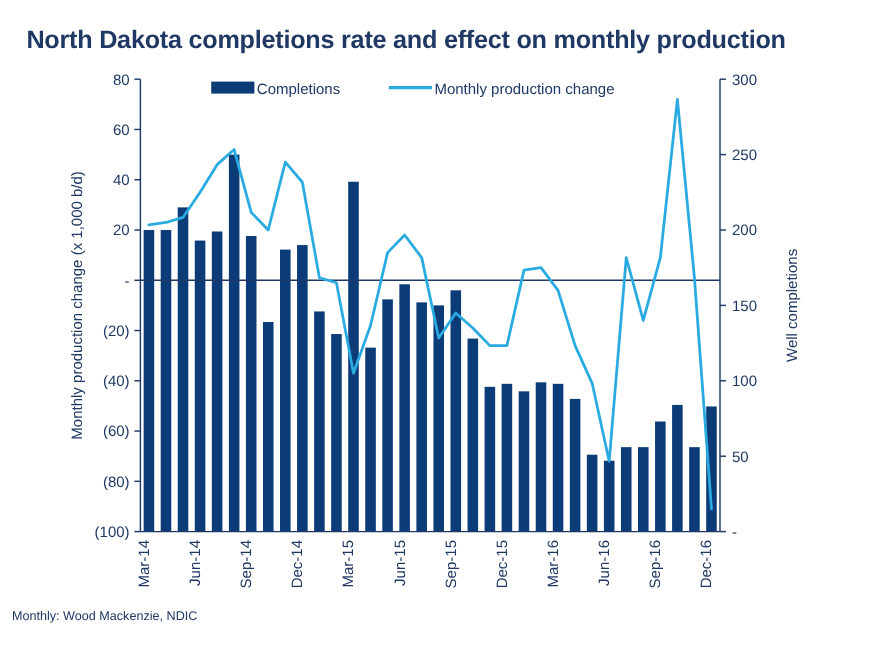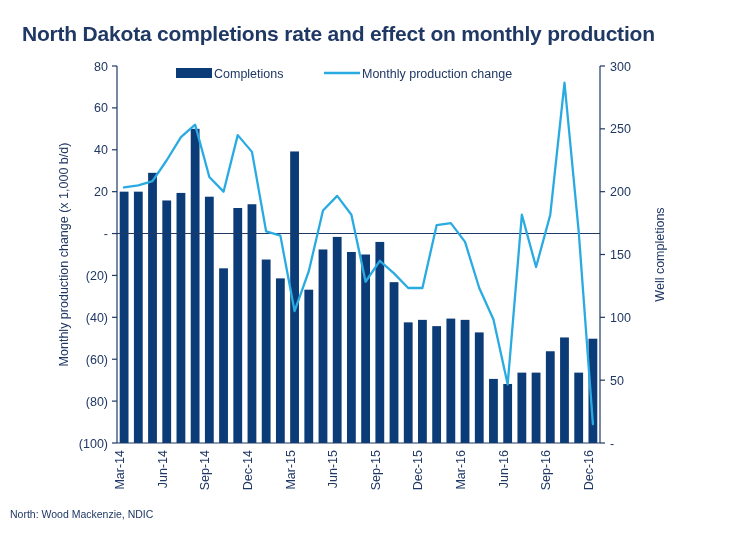--- a/index.html
+++ b/index.html
@@ -25,21 +25,21 @@
   .tick-label{font-size:12.5px;fill:#1F3864;font-family:"Liberation Sans",sans-serif;}
   .cat-label{font-size:12.5px;fill:#1F3864;font-family:"Liberation Sans",sans-serif;}
   .ax-title{font-size:12.5px;fill:#1F3864;font-family:"Liberation Sans",sans-serif;}
   .legend-label{font-size:12.5px;fill:#1F3864;font-family:"Liberation Sans",sans-serif;}
 </style>
 </head>
 <body>
 
 <div id="plot-wrap">
   <div id="title">North Dakota completions rate and effect on monthly production</div>
-  <div id="source">North: Wood Mackenzie, NDIC</div>
+  <div id="source">Monthly: Wood Mackenzie, NDIC</div>
   <svg id="chart-svg" width="746" height="500">
       <g>
         <rect x="119.70" y="191.67" width="8.81" height="251.33" fill="#0C3C78"></rect>
         <rect x="133.91" y="191.67" width="8.81" height="251.33" fill="#0C3C78"></rect>
         <rect x="148.11" y="172.82" width="8.81" height="270.18" fill="#0C3C78"></rect>
         <rect x="162.32" y="200.46" width="8.81" height="242.54" fill="#0C3C78"></rect>
         <rect x="176.52" y="192.92" width="8.81" height="250.08" fill="#0C3C78"></rect>
         <rect x="190.73" y="128.83" width="8.81" height="314.17" fill="#0C3C78"></rect>
         <rect x="204.93" y="196.69" width="8.81" height="246.31" fill="#0C3C78"></rect>
         <rect x="219.14" y="268.32" width="8.81" height="174.68" fill="#0C3C78"></rect>

